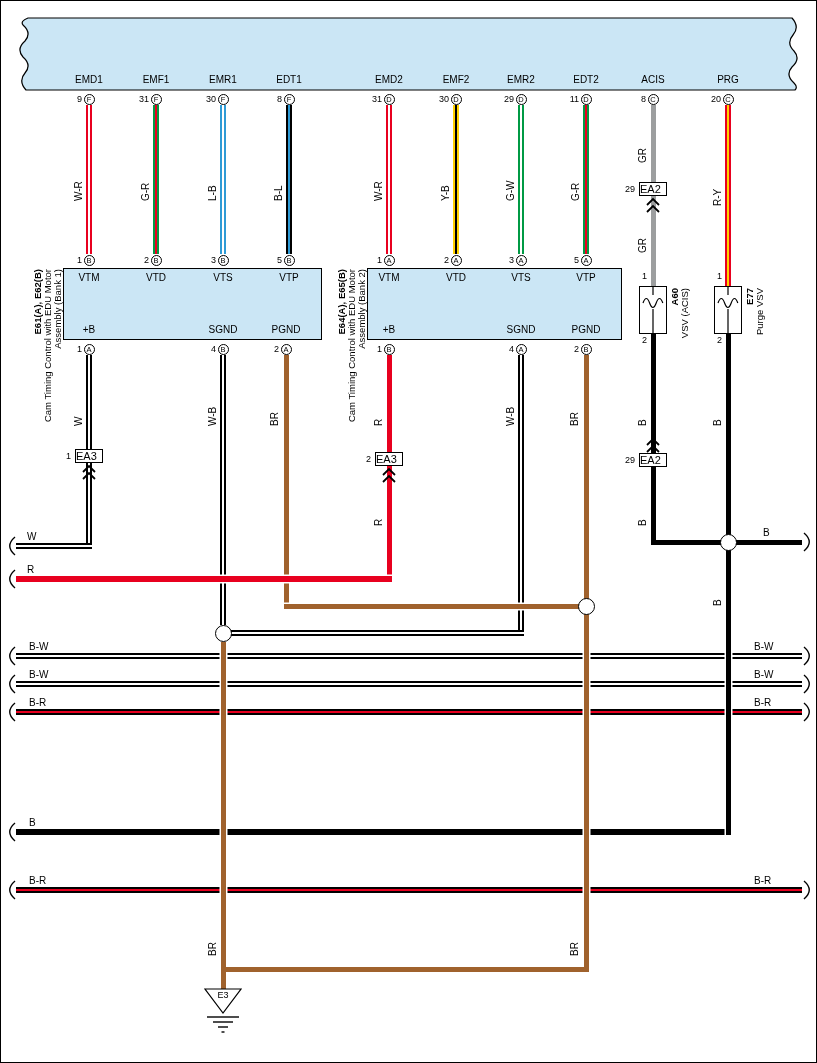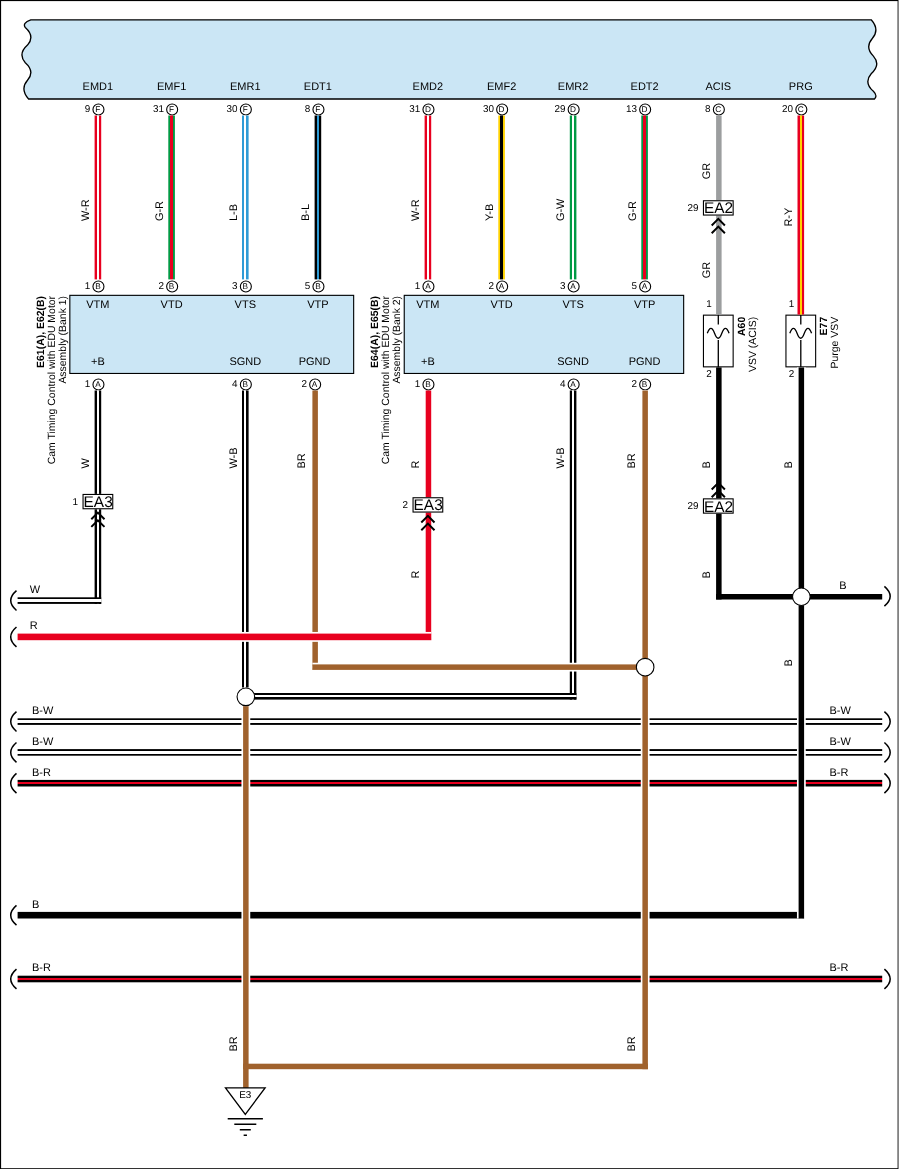--- a/index.html
+++ b/index.html
@@ -11,22 +11,22 @@
         transform:rotate(-90deg);transform-origin:0 0}
   .vtext{position:absolute;writing-mode:vertical-rl;transform:rotate(180deg);
          font-size:9.5px;line-height:10px;white-space:nowrap}
   .bold{font-weight:bold}
   .pname{position:absolute;font-size:10px;width:44px;text-align:center;line-height:12px}
   .pnum{position:absolute;font-size:9px;width:24px;text-align:right;line-height:11px}
   .pc{position:absolute;width:11px;height:11px;box-sizing:border-box;border:1px solid #000;
       border-radius:50%;background:#fff;font-size:7.5px;line-height:9px;text-align:center}
   .box{position:absolute;border:1px solid #000;background:#cbe6f5;box-sizing:border-box}
   .vsvbox{position:absolute;border:1px solid #000;background:#fff;box-sizing:border-box}
-  .eabox{position:absolute;border:1px solid #000;background:#fff;font-size:14px;line-height:12px;
-         text-align:right;box-sizing:border-box}
+  .eabox{position:absolute;border:1px solid #000;background:#fff;font-size:11px;line-height:12px;
+         text-align:left;box-sizing:border-box}
   .junction{position:absolute;width:17px;height:17px;box-sizing:border-box;border:1.5px solid #000;
             border-radius:50%;background:#fff}
   .wv,.wh{position:absolute}
   .sB{background:#000}.sR{background:#e8001f}.sBR{background:#a0622d}.sGR{background:#9c9e9f}
   .vWR{background:linear-gradient(90deg,#e8001f 0 2px,#fff 2px 4px,#e8001f 4px 6px)}
   .vGR{background:linear-gradient(90deg,#009a44 0 2px,#e8001f 2px 4px,#009a44 4px 6px)}
   .vLB{background:linear-gradient(90deg,#2e9bd6 0 2px,#fff 2px 4px,#2e9bd6 4px 6px)}
   .vBL{background:linear-gradient(90deg,#000 0 2px,#2e9bd6 2px 4px,#000 4px 6px)}
   .vYB{background:linear-gradient(90deg,#ffd200 0 2px,#000 2px 4px,#ffd200 4px 6px)}
   .vGW{background:linear-gradient(90deg,#009a44 0 2px,#fff 2px 4px,#009a44 4px 6px)}
@@ -68,21 +68,21 @@
   <div class="pnum" style="left:191px;top:93px">30</div>
   <div class="pc" style="left:216.5px;top:92.5px">F</div>
   <div class="pnum" style="left:257px;top:93px">8</div>
   <div class="pc" style="left:282.5px;top:92.5px">F</div>
   <div class="pnum" style="left:357px;top:93px">31</div>
   <div class="pc" style="left:382.5px;top:92.5px">D</div>
   <div class="pnum" style="left:424px;top:93px">30</div>
   <div class="pc" style="left:449.5px;top:92.5px">D</div>
   <div class="pnum" style="left:489px;top:93px">29</div>
   <div class="pc" style="left:514.5px;top:92.5px">D</div>
-  <div class="pnum" style="left:554px;top:93px">13</div>
+  <div class="pnum" style="left:554px;top:93px">11</div>
   <div class="pc" style="left:579.5px;top:92.5px">D</div>
   <div class="pnum" style="left:621px;top:93px">8</div>
   <div class="pc" style="left:646.5px;top:92.5px">C</div>
   <div class="pnum" style="left:696px;top:93px">20</div>
   <div class="pc" style="left:721.5px;top:92.5px">C</div>
 
   <div class="box" style="left:62px;top:267px;width:259px;height:72px"></div>
   <div class="box" style="left:366px;top:267px;width:255px;height:72px"></div>
 
   <div class="vtext bold" style="left:32px;top:268px">E61(A), E62(B)</div>

